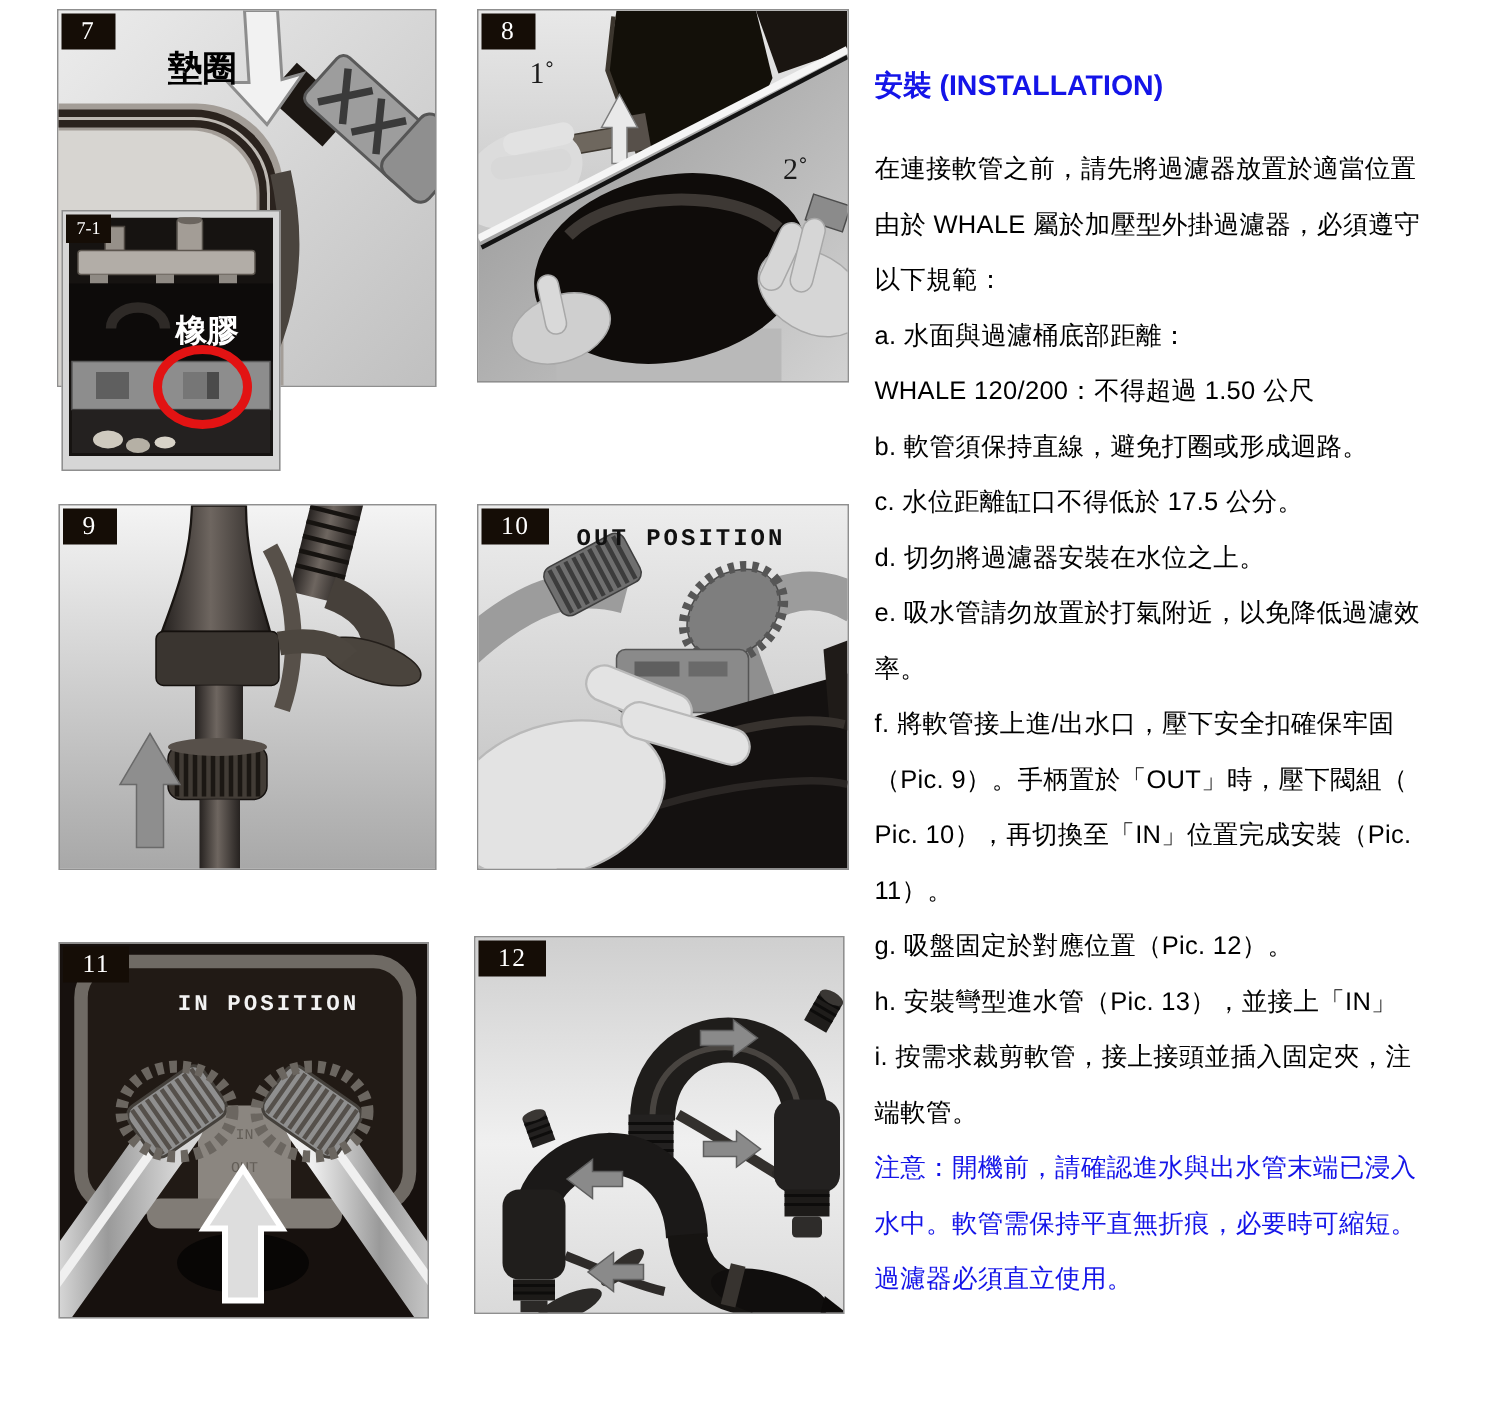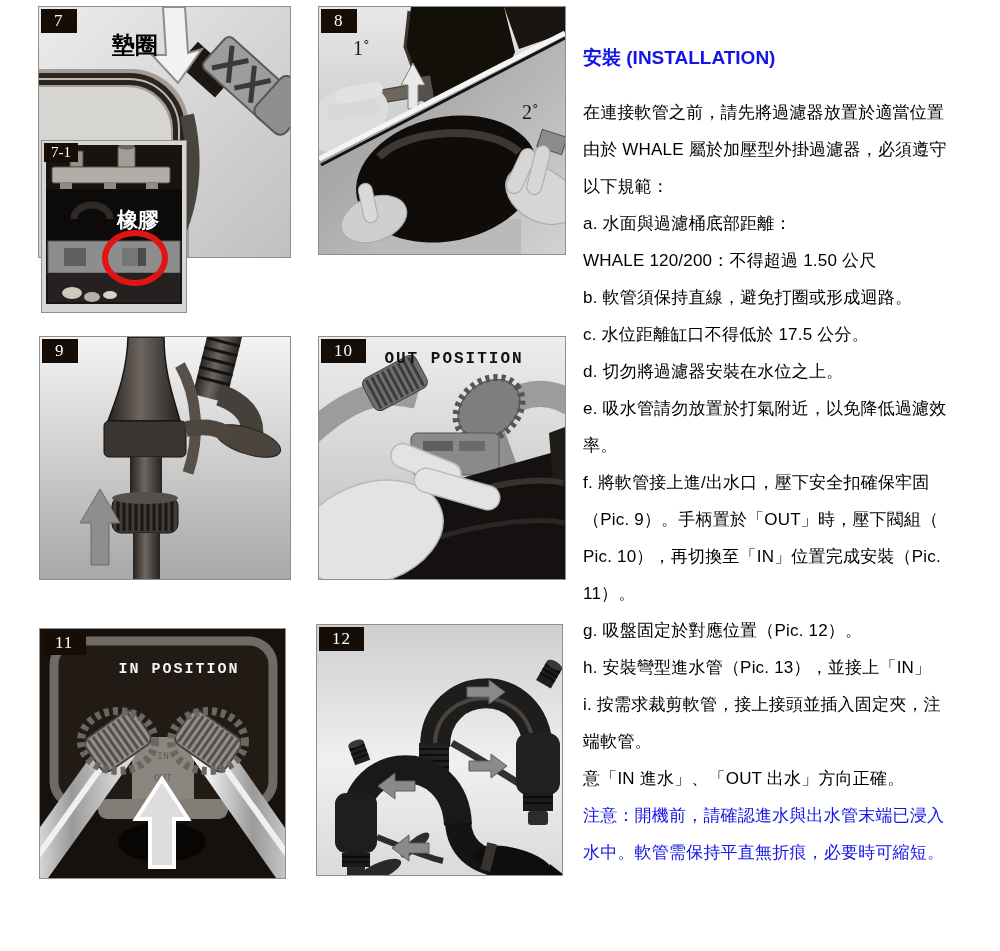--- a/index.html
+++ b/index.html
@@ -3,21 +3,21 @@
 <meta charset="utf-8">
 <style>
   html,body { margin:0; padding:0; background:#fff; }
   .page { position:relative; width:1000px; height:951px; background:#ffffff;
           font-family:"Liberation Sans","DejaVu Sans",sans-serif; overflow:hidden; }
   .fig { position:absolute; border:1px solid #8f8f8f; box-sizing:content-box; background:#dcdcdc; }
   .fig svg { display:block; }
   .fignum { position:absolute; top:2px; left:2px; background:#150d06; color:#ffffff;
             font-family:"Liberation Serif","DejaVu Serif",serif; font-size:17px;
             line-height:24px; padding:0 13px; letter-spacing:1px; }
-  .fignum.small { font-size:15px; line-height:19px; padding:0 7px; letter-spacing:0; }
+  .fignum.small { font-size:12px; line-height:19px; padding:0 7px; letter-spacing:0; }
   .inset { position:absolute; left:41px; top:140px; background:#d6d6d6; padding:4px;
            border:1px solid #8f8f8f; z-index:5; }
   .textcol { position:absolute; left:583px; top:42px; width:410px; }
   .t-title { color:#1414e8; font-weight:bold; font-size:19px; line-height:32px;
              margin-bottom:20px; white-space:nowrap; }
   .t-line  { color:#000000; font-size:17px; font-weight:normal; line-height:37px;
              letter-spacing:0.2px; white-space:nowrap; }
   .t-note  { color:#1414e8; }
   svg text.cjk  { font-family:"Liberation Sans","DejaVu Sans",sans-serif; }
   svg text.mono { font-family:"Liberation Mono","DejaVu Sans Mono",monospace; }
@@ -328,18 +328,18 @@
     <div class="t-line">e. 吸水管請勿放置於打氣附近，以免降低過濾效</div>
     <div class="t-line">率。</div>
     <div class="t-line">f. 將軟管接上進/出水口，壓下安全扣確保牢固</div>
     <div class="t-line">（Pic. 9）。手柄置於「OUT」時，壓下閥組（</div>
     <div class="t-line">Pic. 10），再切換至「IN」位置完成安裝（Pic.</div>
     <div class="t-line">11）。</div>
     <div class="t-line">g. 吸盤固定於對應位置（Pic. 12）。</div>
     <div class="t-line">h. 安裝彎型進水管（Pic. 13），並接上「IN」</div>
     <div class="t-line">i. 按需求裁剪軟管，接上接頭並插入固定夾，注</div>
     <div class="t-line">端軟管。</div>
-    <div class="t-line">意「IN 進水」、「OUT 出水」方向正確。</div>
     <div class="t-line t-note">注意：開機前，請確認進水與出水管末端已浸入</div>
     <div class="t-line t-note">水中。軟管需保持平直無折痕，必要時可縮短。</div>
+    <div class="t-line t-note">過濾器必須直立使用。</div>
   </div>
 
 </div>
 
 </body></html>

